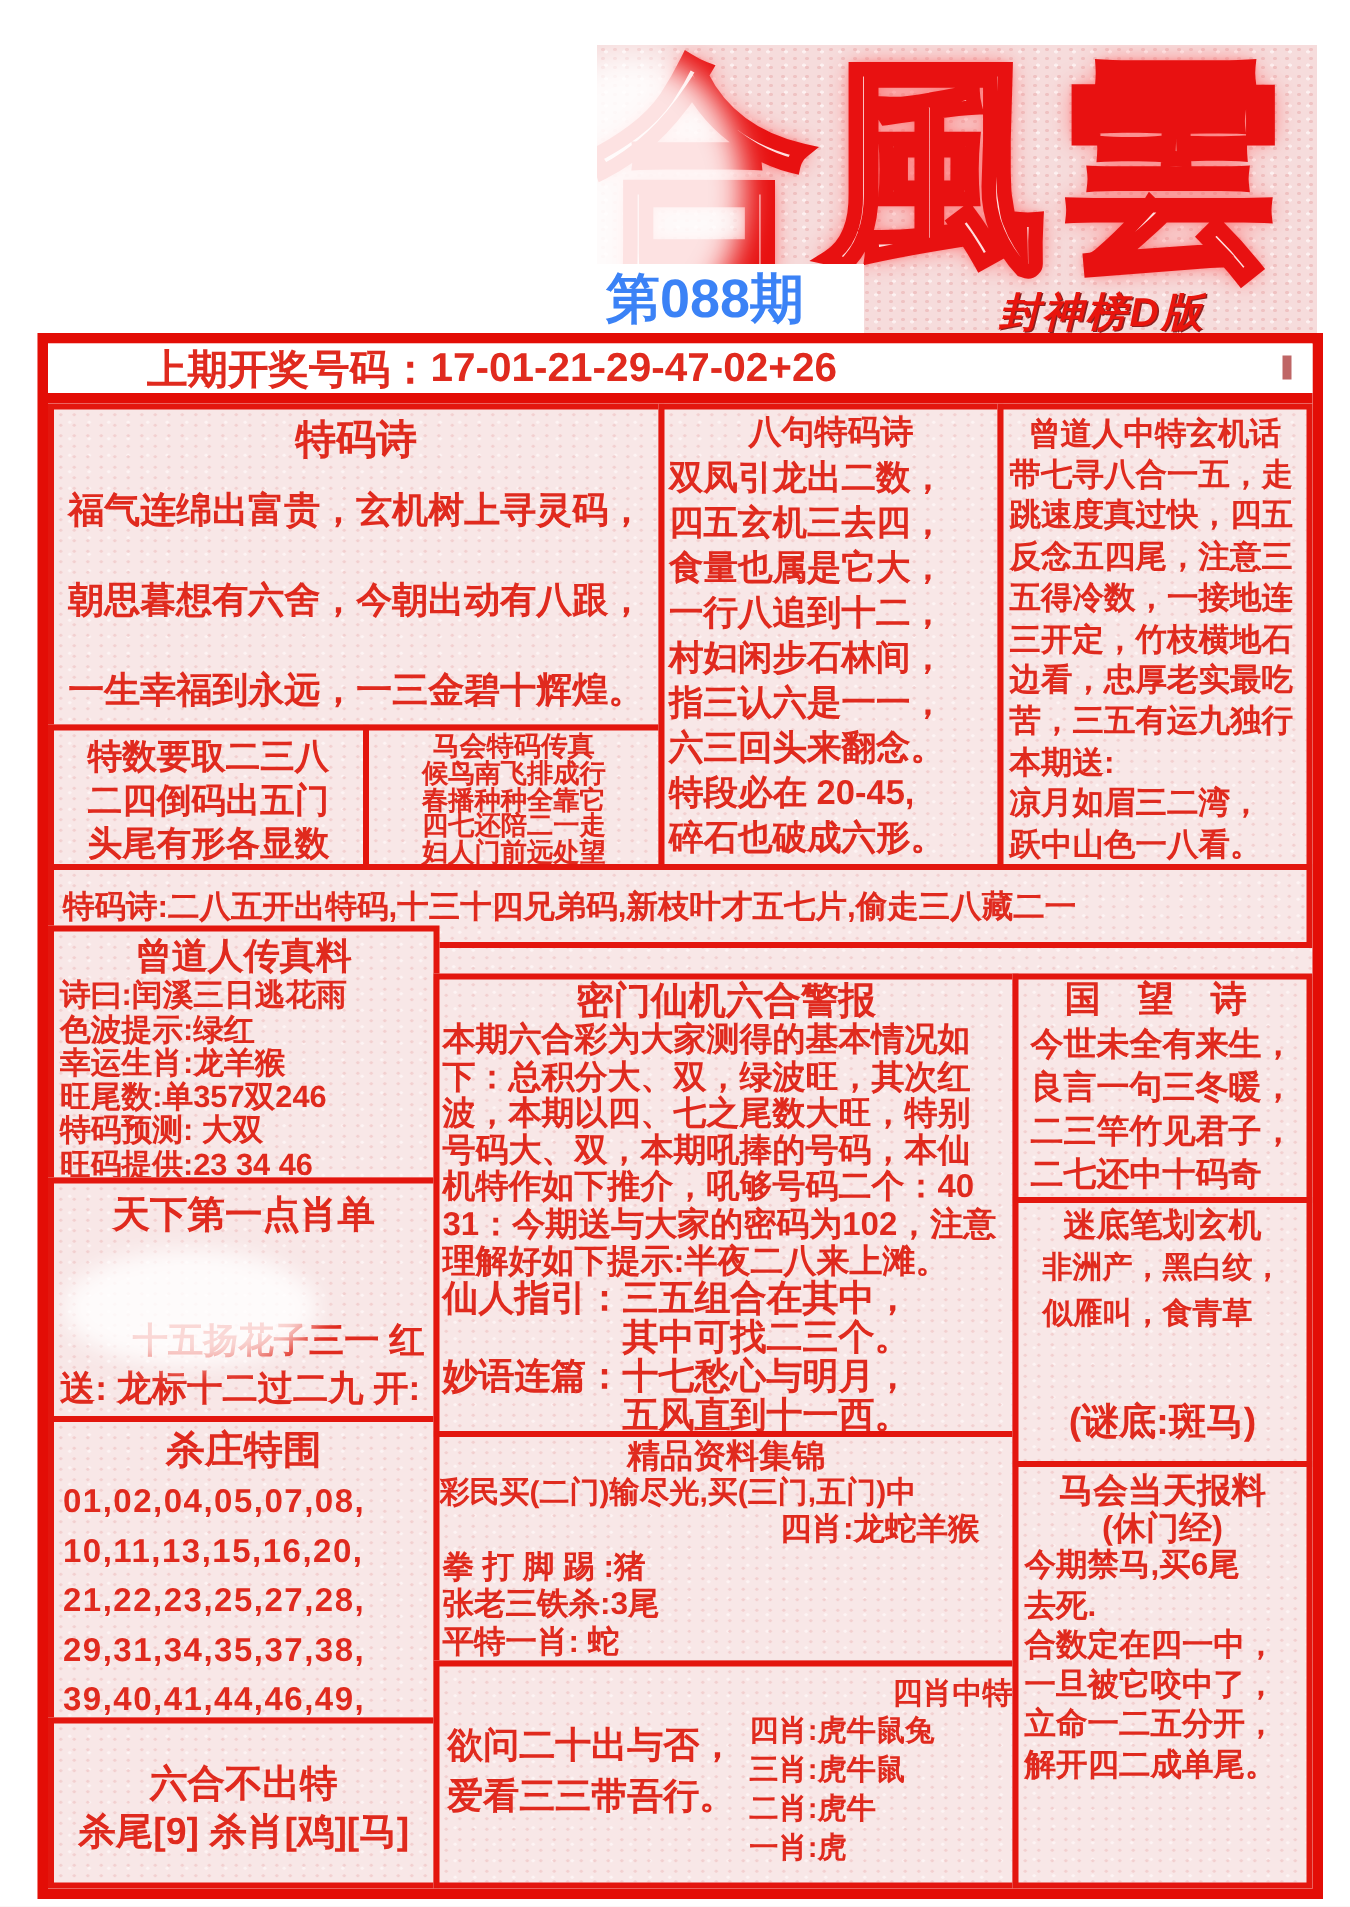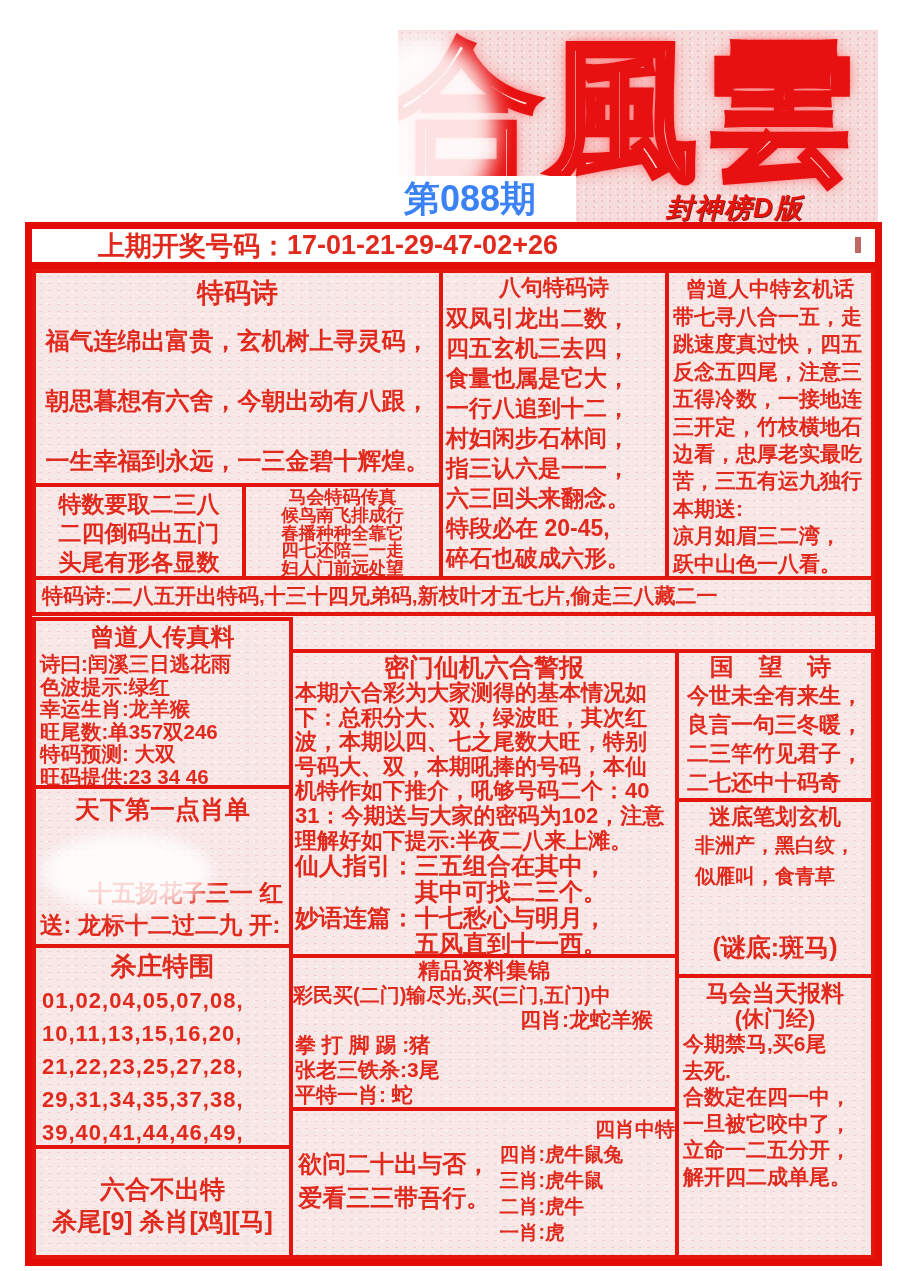--- a/index.html
+++ b/index.html
@@ -145,21 +145,21 @@
         <div class="line">五得冷数，一接地连</div>
         <div class="line">三开定，竹枝横地石</div>
         <div class="line">边看，忠厚老实最吃</div>
         <div class="line">苦，三五有运九独行</div>
         <div class="line">本期送:</div>
         <div class="line">凉月如眉三二湾，</div>
         <div class="line">跃中山色一八看。</div>
       </div>
   </div>
 
-  <div class="bx pink strip" style="left:32px;top:576px;width:843px;height:40px;">
+  <div class="bx pink strip" style="left:32px;top:576px;width:843px;height:56px;">
     <span>特码诗:二八五开出特码,十三十四兄弟码,新枝叶才五七片,偷走三八藏二一</span>
   </div>
 
   <div class="bx pink b-zl" style="left:32px;top:617px;width:261px;height:172px;">
     <div class="bt">曾道人传真料</div>
     <div class="lines">
         <div class="line">诗曰:闰溪三日逃花雨</div>
         <div class="line">色波提示:绿红</div>
         <div class="line">幸运生肖:龙羊猴</div>
         <div class="line">旺尾数:单357双246</div>

